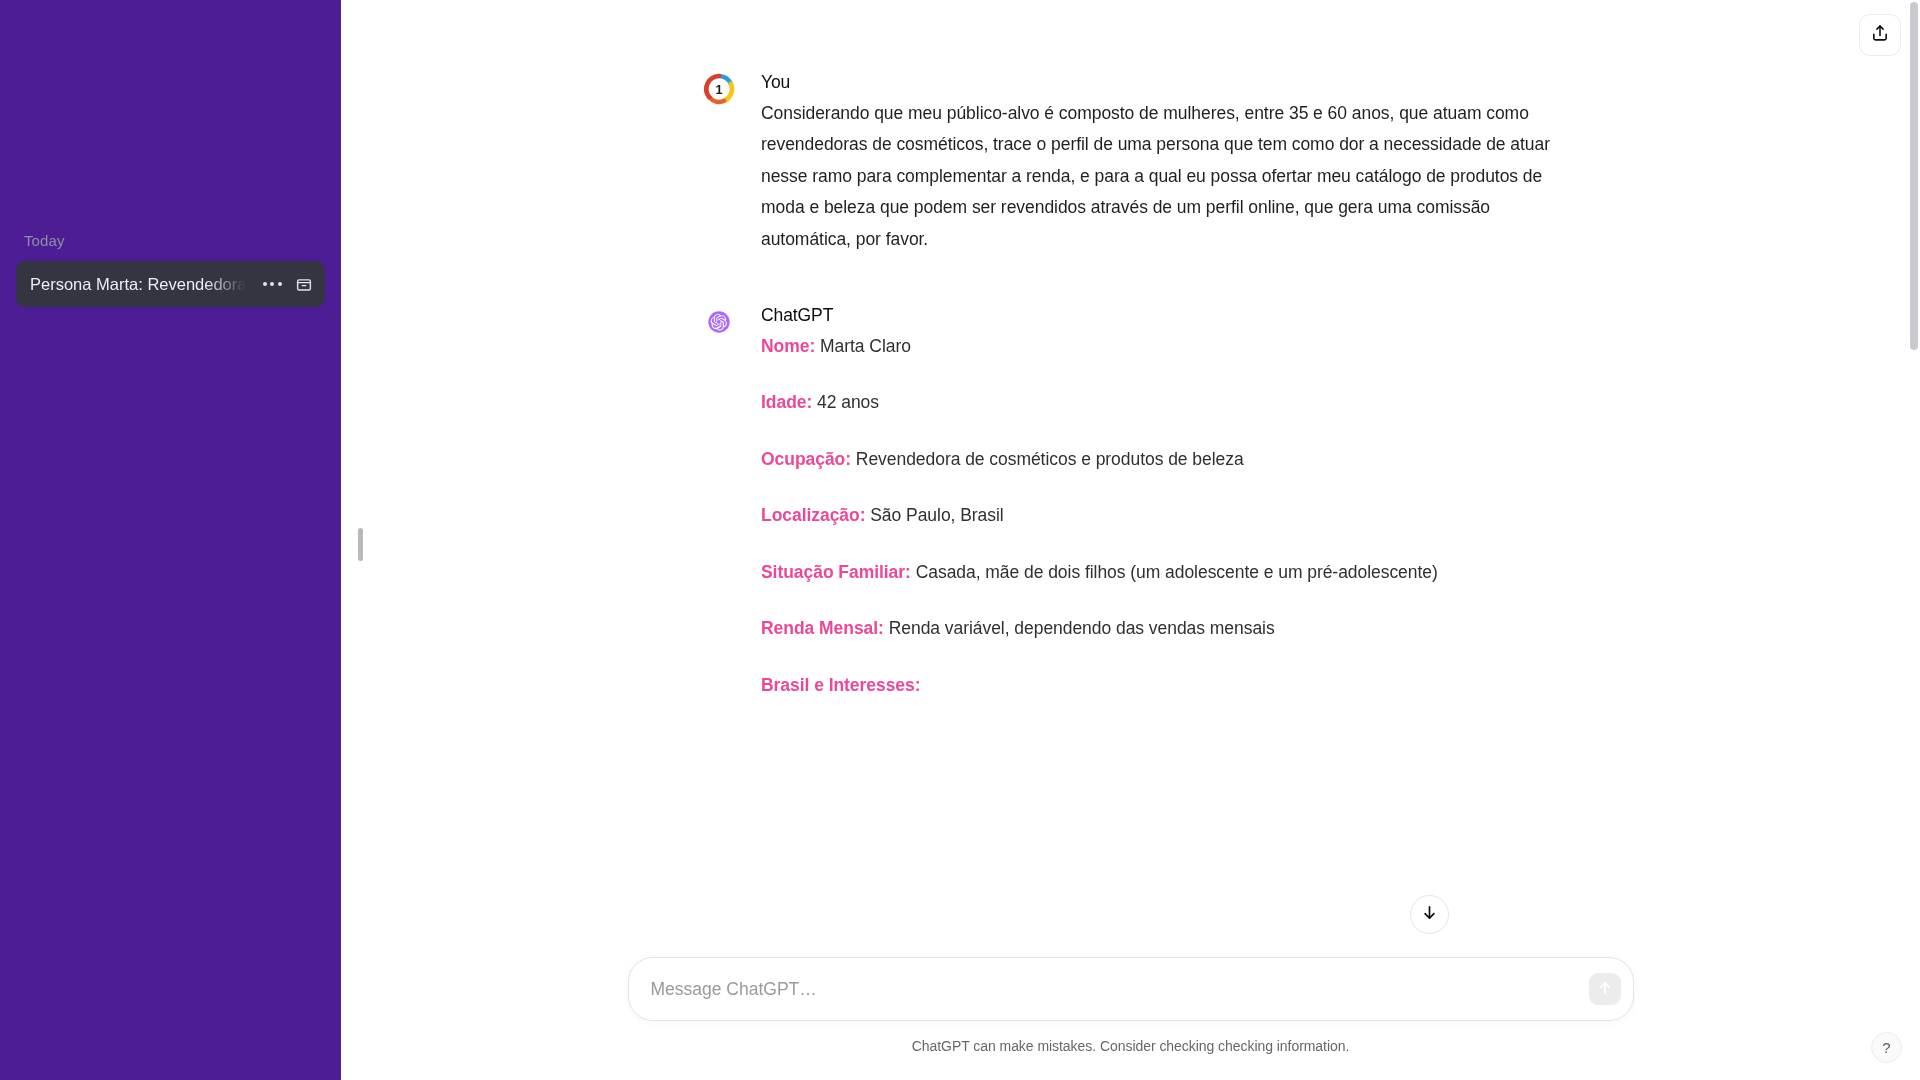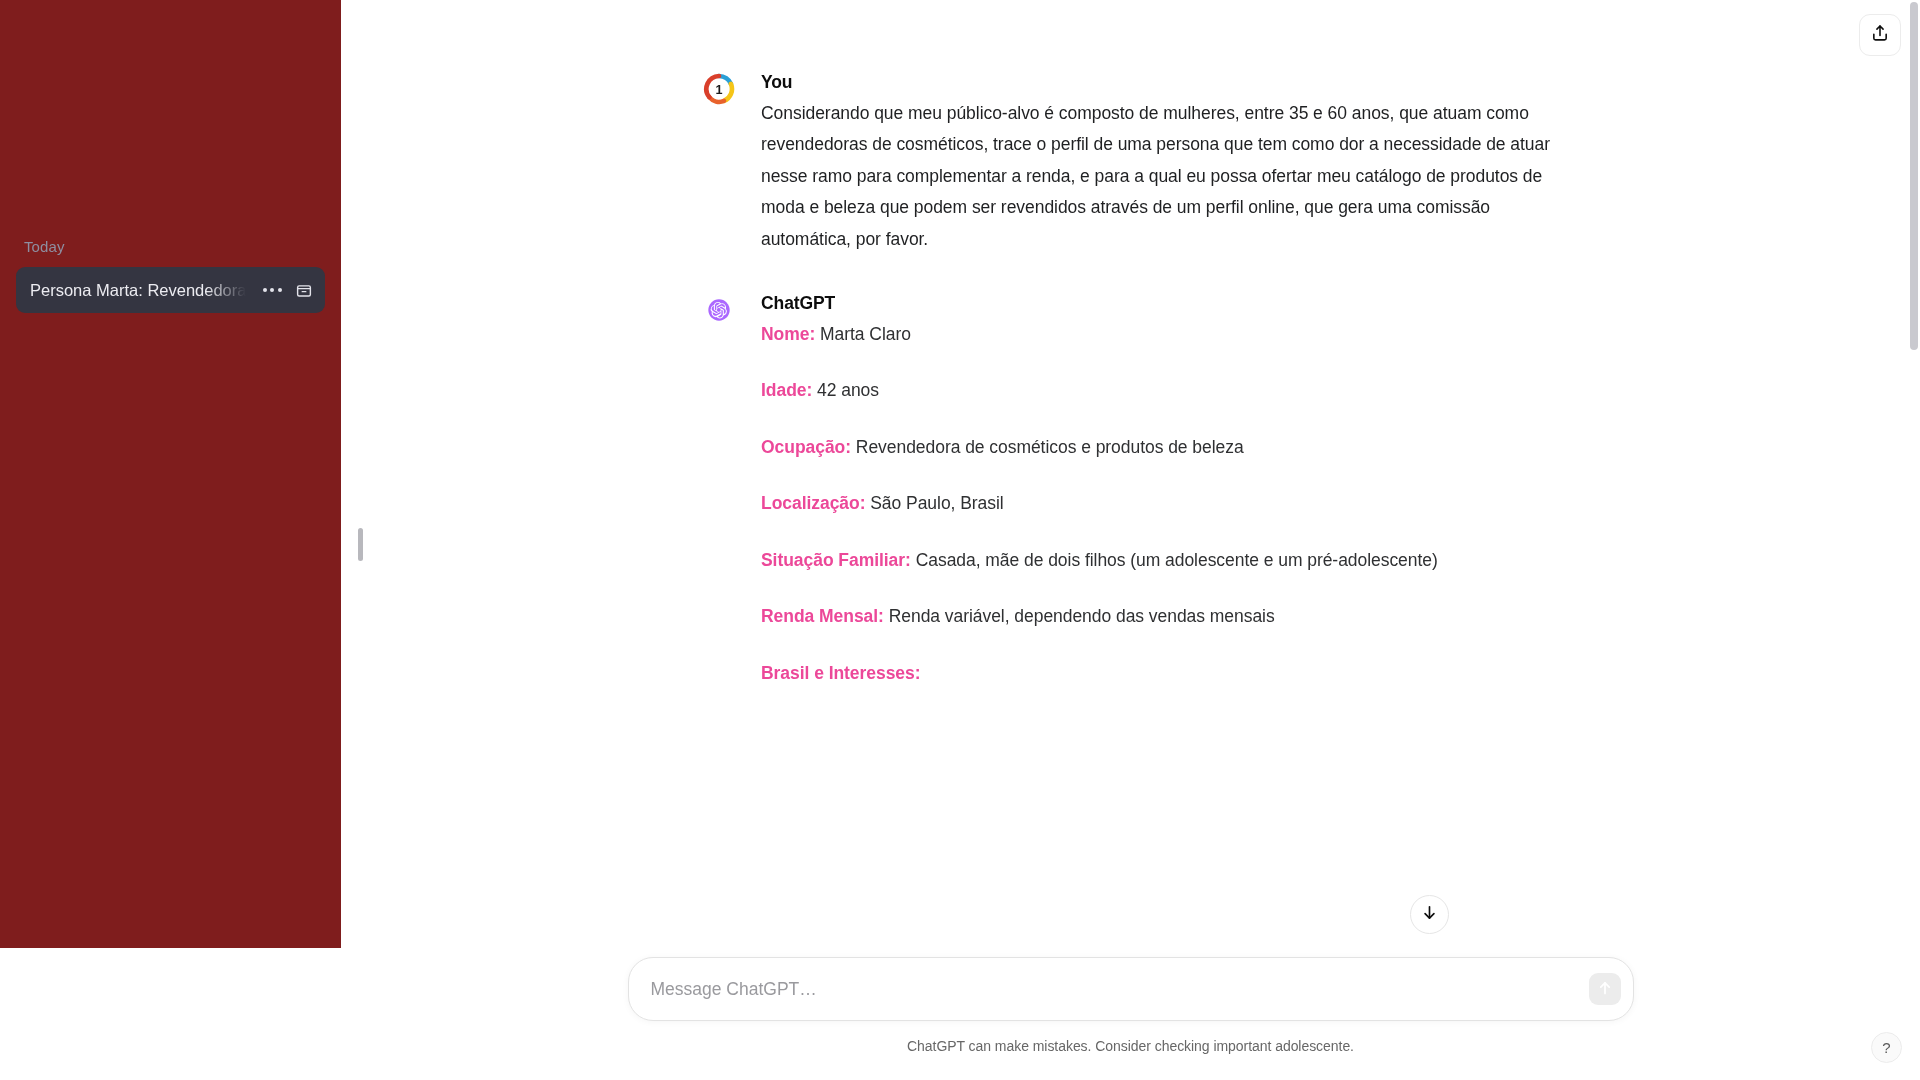--- a/index.html
+++ b/index.html
@@ -6,25 +6,25 @@
   html, body {
     width:1920px; height:1080px;
     overflow:hidden;
     background:#ffffff;
     font-family:"Liberation Sans", sans-serif;
   }
   #app { position:relative; width:1920px; height:1080px; display:flex; }
 
   
   #sidebar {
-    width:341px; height:948px;
-    background:#7f1d1d;
+    width:341px; height:1080px;
+    background:#4c1d95;
     flex:0 0 341px;
     position:relative;
-    padding-top:14px;
+    padding-top:8px;
   }
   #sidebar-scroll { padding:0 12px; }
   .sidebar-section-label {
     font-size:15px;
     color:#8e8ea0;
     padding:8px 12px 6px 12px;
     margin-top:216px;
     font-family:"Liberation Sans", sans-serif;
     letter-spacing:0.1px;
   }
@@ -100,37 +100,37 @@
     width:855px;
     display:flex;
     gap:26px;
     padding-bottom:8px;
   }
   .avatar { flex:0 0 32px; width:32px; height:32px; margin-top:3px; }
   .avatar svg { display:block; width:32px; height:32px; }
   .msg-body { flex:1 1 auto; min-width:0; }
   .msg-author {
     font-size:17.5px;
-    font-weight:bold;
+    font-weight:normal;
     color:#0d0d0d;
     line-height:1.4;
     margin-bottom:3px;
     letter-spacing:-0.1px;
   }
   .msg-text {
     font-size:17.5px;
     line-height:31.5px;
     color:#2f3032;
     letter-spacing:-0.05px;
   }
   .msg-user .msg-text { color:#1f2022; }
   .para { margin-bottom:25px; }
   .para:last-child { margin-bottom:0; }
   .para b { font-weight:bold; color:#ec4899; }
-  .msg-assistant { margin-top:28px; }
+  .msg-assistant { margin-top:40px; }
 
   
   #scroll-down-button {
     position:absolute;
     left:1069px; top:895px;
     width:39px; height:39px;
     border-radius:50%;
     border:1px solid #e6e6e6;
     background:#ffffff;
     display:flex; align-items:center; justify-content:center;
@@ -336,21 +336,21 @@
         <input id="composer-input" type="text" placeholder="Message ChatGPT…" style="">
         <button id="send-button">
           <span>
             <svg viewBox="0 0 24 24" width="18" height="18" fill="none" stroke="#ffffff" stroke-width="2.3" stroke-linecap="round" stroke-linejoin="round">
               <path d="M12 19.2V5.1"></path>
               <path d="M6.4 10.7L12 5.1l5.6 5.6"></path>
             </svg>
           </span>
         </button>
       </div>
-      <div id="disclaimer">ChatGPT can make mistakes. Consider checking important adolescente.</div>
+      <div id="disclaimer">ChatGPT can make mistakes. Consider checking checking information.</div>
     </div>
 
     <div id="help-button">
       <span>?</span>
     </div>
 
     <div id="page-scrollbar"></div>
   </main>
 </div>
 

